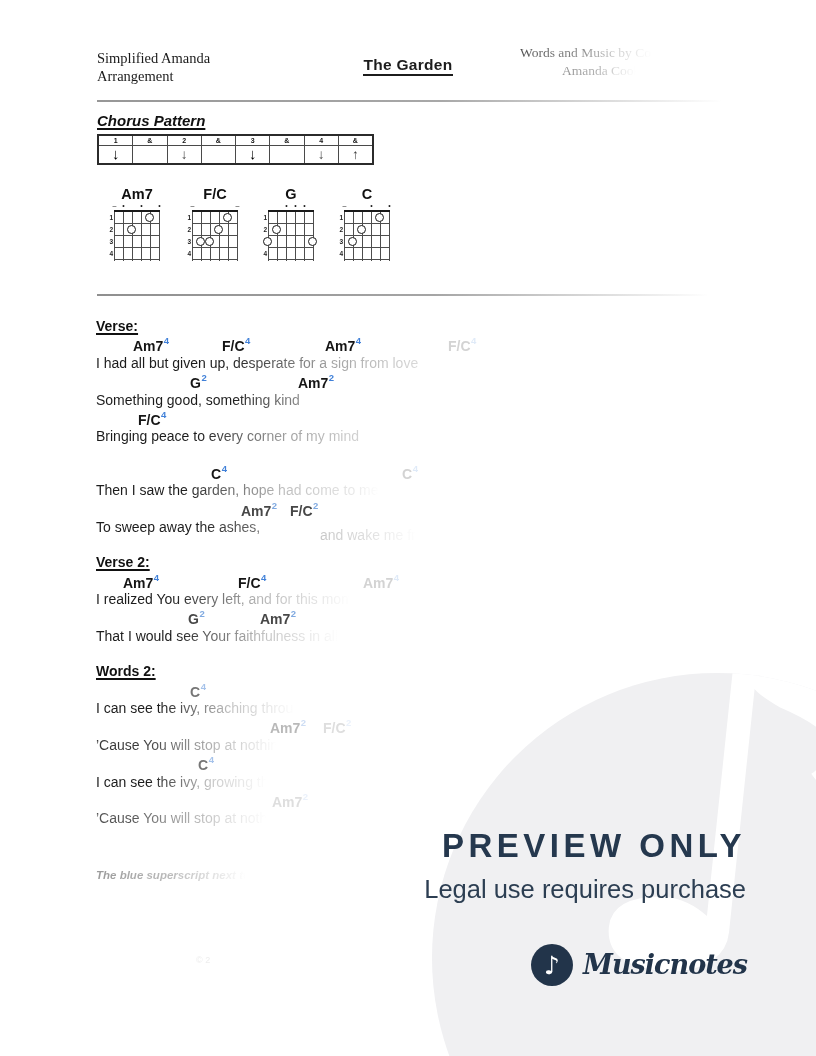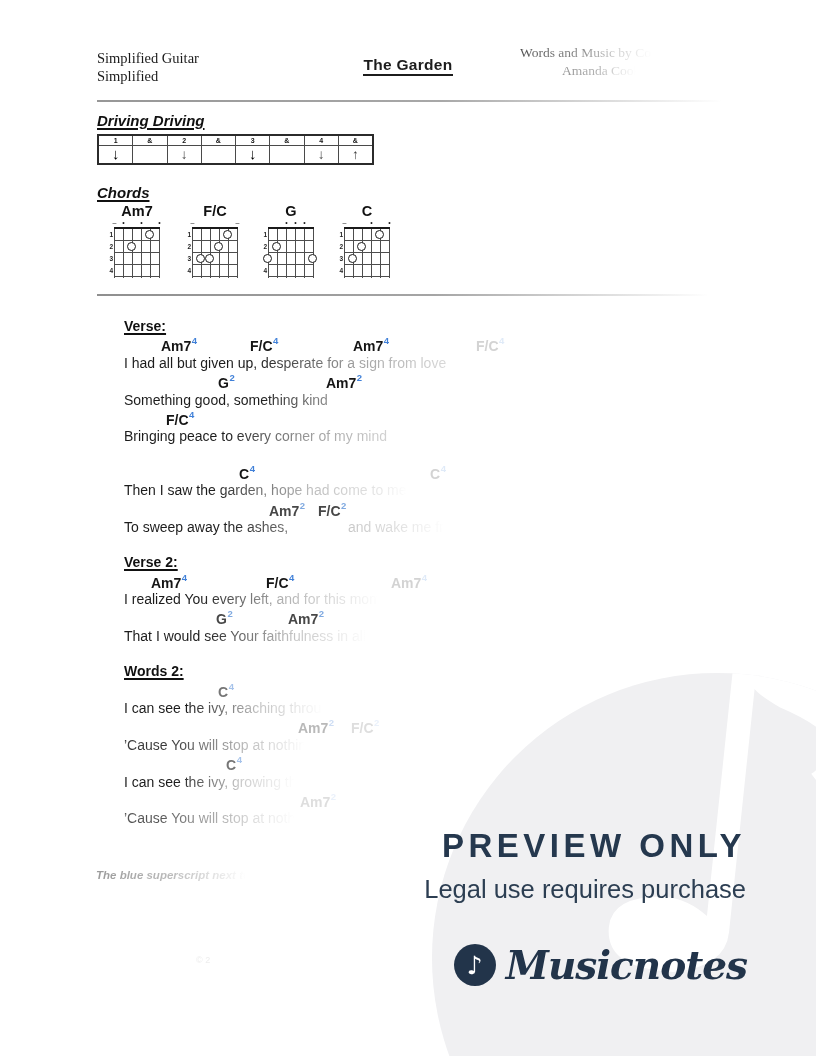--- a/index.html
+++ b/index.html
@@ -57,36 +57,36 @@
              repeating-linear-gradient(90deg,#4d4d4d 0 1px,transparent 1px 9px),
              repeating-linear-gradient(180deg,transparent 0 11px,#4d4d4d 11px 12px);
            background-size:46px 49px;background-repeat:no-repeat;}
   .cd-marker{position:absolute;top:-10px;width:8px;text-align:center;font-size:7px;line-height:8px;color:#222;}
   .cd-fretnum{position:absolute;left:-7px;width:6px;font-size:6.5px;font-weight:bold;
               line-height:12px;text-align:right;color:#222;}
   .cd-dot{position:absolute;width:7px;height:7px;border:1.4px solid #1a1a1a;border-radius:50%;
           background:#fff;box-sizing:content-box;}
 
   
-  .song{position:absolute;left:96px;top:318px;width:600px;z-index:2;margin-left:28px;}
+  .song{position:absolute;left:96px;top:318px;width:600px;z-index:2;}
   .section{margin-bottom:17px;}
   .sec-heading{font-size:14px;font-weight:bold;color:#111;height:18.4px;
                text-decoration:underline;text-decoration-thickness:1.5px;text-underline-offset:2px;}
   .line{position:relative;height:18.4px;font-size:14px;white-space:nowrap;}
   .chord{position:absolute;top:0;font-weight:bold;font-size:14px;white-space:nowrap;}
   .chord sup{font-size:9.5px;font-weight:bold;position:relative;top:-1px;margin-left:0.5px;}
   .s-d{color:#151515;}  .s-d sup{color:#4080d8;}
   .s-m{color:#474747;}  .s-m sup{color:#7fa9e0;}
   .s-s{color:#767676;}  .s-s sup{color:#a5c2ea;}
   .s-l{color:#b9b9b9;}  .s-l sup{color:#cdddf4;}
   .s-xl{color:#d3d3d3;} .s-xl sup{color:#dfeaf8;}
   .s-gl{color:#dedede;} .s-gl sup{color:#eaf1fb;}
 
   .fade{display:inline-block;color:#8a8a8a;}
-  .tail{position:absolute;top:0;}
+  .tail{position:absolute;top:8px;}
   @supports ((-webkit-background-clip:text) or (background-clip:text)){
     .fade{-webkit-background-clip:text;background-clip:text;color:transparent;}
     .fz1{background-image:linear-gradient(90deg,#1c1c1c 0%,#1c1c1c 40%,#9f9f9f 72%,#d9d9d9 100%);}
     .fz2{background-image:linear-gradient(90deg,#1c1c1c 0%,#1c1c1c 66%,#8c8c8c 100%);}
     .fz3{background-image:linear-gradient(90deg,#1c1c1c 0%,#1c1c1c 38%,#9a9a9a 70%,#d2d2d2 100%);}
     .fz4{background-image:linear-gradient(90deg,#1c1c1c 0%,#1c1c1c 30%,#b9b9b9 65%,#eaeaea 92%,rgba(255,255,255,0) 100%);}
     .fz12{background-image:linear-gradient(90deg,#1c1c1c 0%,#1c1c1c 60%,#6f6f6f 100%);}
     .fz5{background-image:linear-gradient(90deg,#c6c6c6 0%,#dedede 50%,rgba(255,255,255,0) 100%);}
     .fz6{background-image:linear-gradient(90deg,#1c1c1c 0%,#1c1c1c 28%,#b0b0b0 60%,rgba(255,255,255,0) 96%);}
     .fz7{background-image:linear-gradient(90deg,#1c1c1c 0%,#1c1c1c 32%,#bdbdbd 68%,rgba(255,255,255,0) 100%);}
@@ -108,43 +108,43 @@
   .preview-title{position:absolute;right:70px;top:827px;font-size:33px;font-weight:800;
                  letter-spacing:4.5px;color:#25384e;white-space:nowrap;z-index:3;}
   .preview-sub{position:absolute;right:70px;top:875px;font-size:25.5px;color:#2c3e52;
                white-space:nowrap;z-index:3;margin-left:44px;}
   .brand{position:absolute;right:69px;top:944px;display:flex;align-items:center;gap:10px;z-index:3;}
   .brand-icon{width:42px;height:42px;border-radius:50%;background:#22344a;color:#fff;
               display:flex;align-items:center;justify-content:center;font-size:25px;
               font-family:"DejaVu Sans",sans-serif;}
   .brand-icon::after{content:"♪";}
   .brand-text{font-family:"DejaVu Serif",serif;font-style:italic;font-weight:bold;
-              font-size:39px;color:#22344a;letter-spacing:-1px;line-height:42px;}
+              font-size:27px;color:#22344a;letter-spacing:-1px;line-height:42px;}
 </style>
 </head>
 <body>
 
 <div class="page">
 
   <div class="wm-circle">
     <span class="wm-note"></span>
   </div>
 
-  <div class="hdr-left">Simplified Guitar Simplified</div>
+  <div class="hdr-left">Simplified Amanda Arrangement</div>
   <div class="hdr-title-wrap">
     <span class="hdr-title">The Garden</span>
   </div>
   <div class="credits">
     <div><span class="fade fcr1">Words and Music by Co</span></div>
     <div class="cr2"><span class="fade fcr2">Amanda Cook,</span></div>
   </div>
   <div class="hr1"></div>
 
   <div class="pattern-block">
-    <div class="ital-head">Driving Driving</div>
+    <div class="ital-head">Chorus Pattern</div>
     <div class="pat-table">
         <div class="pat-cell">
           <div class="pat-beat">1</div>
           <div class="pat-arrow arr-down-accent"></div>
         </div>
         <div class="pat-cell">
           <div class="pat-beat">&amp;</div>
           <div class="pat-arrow arr-none"></div>
         </div>
         <div class="pat-cell">
@@ -168,21 +168,20 @@
           <div class="pat-arrow arr-down"></div>
         </div>
         <div class="pat-cell">
           <div class="pat-beat">&amp;</div>
           <div class="pat-arrow arr-up"></div>
         </div>
       </div>
   </div>
 
   <div class="chords-block">
-    <div class="ital-head">Chords</div>
     <div class="cd-row">
         <div class="cd" style="left: 10px;">
           <div class="cd-name">Am7</div>
           <div class="cd-body">
             <span class="cd-marker" style="left: -3.5px;">–</span>
             <span class="cd-marker" style="left: 5.5px;">•</span>
             <span class="cd-marker" style="left: 23.5px;">•</span>
             <span class="cd-marker" style="left: 41.5px;">•</span>
             <span class="cd-fretnum" style="top: 0px;">1</span>
             <span class="cd-fretnum" style="top: 12px;">2</span>

